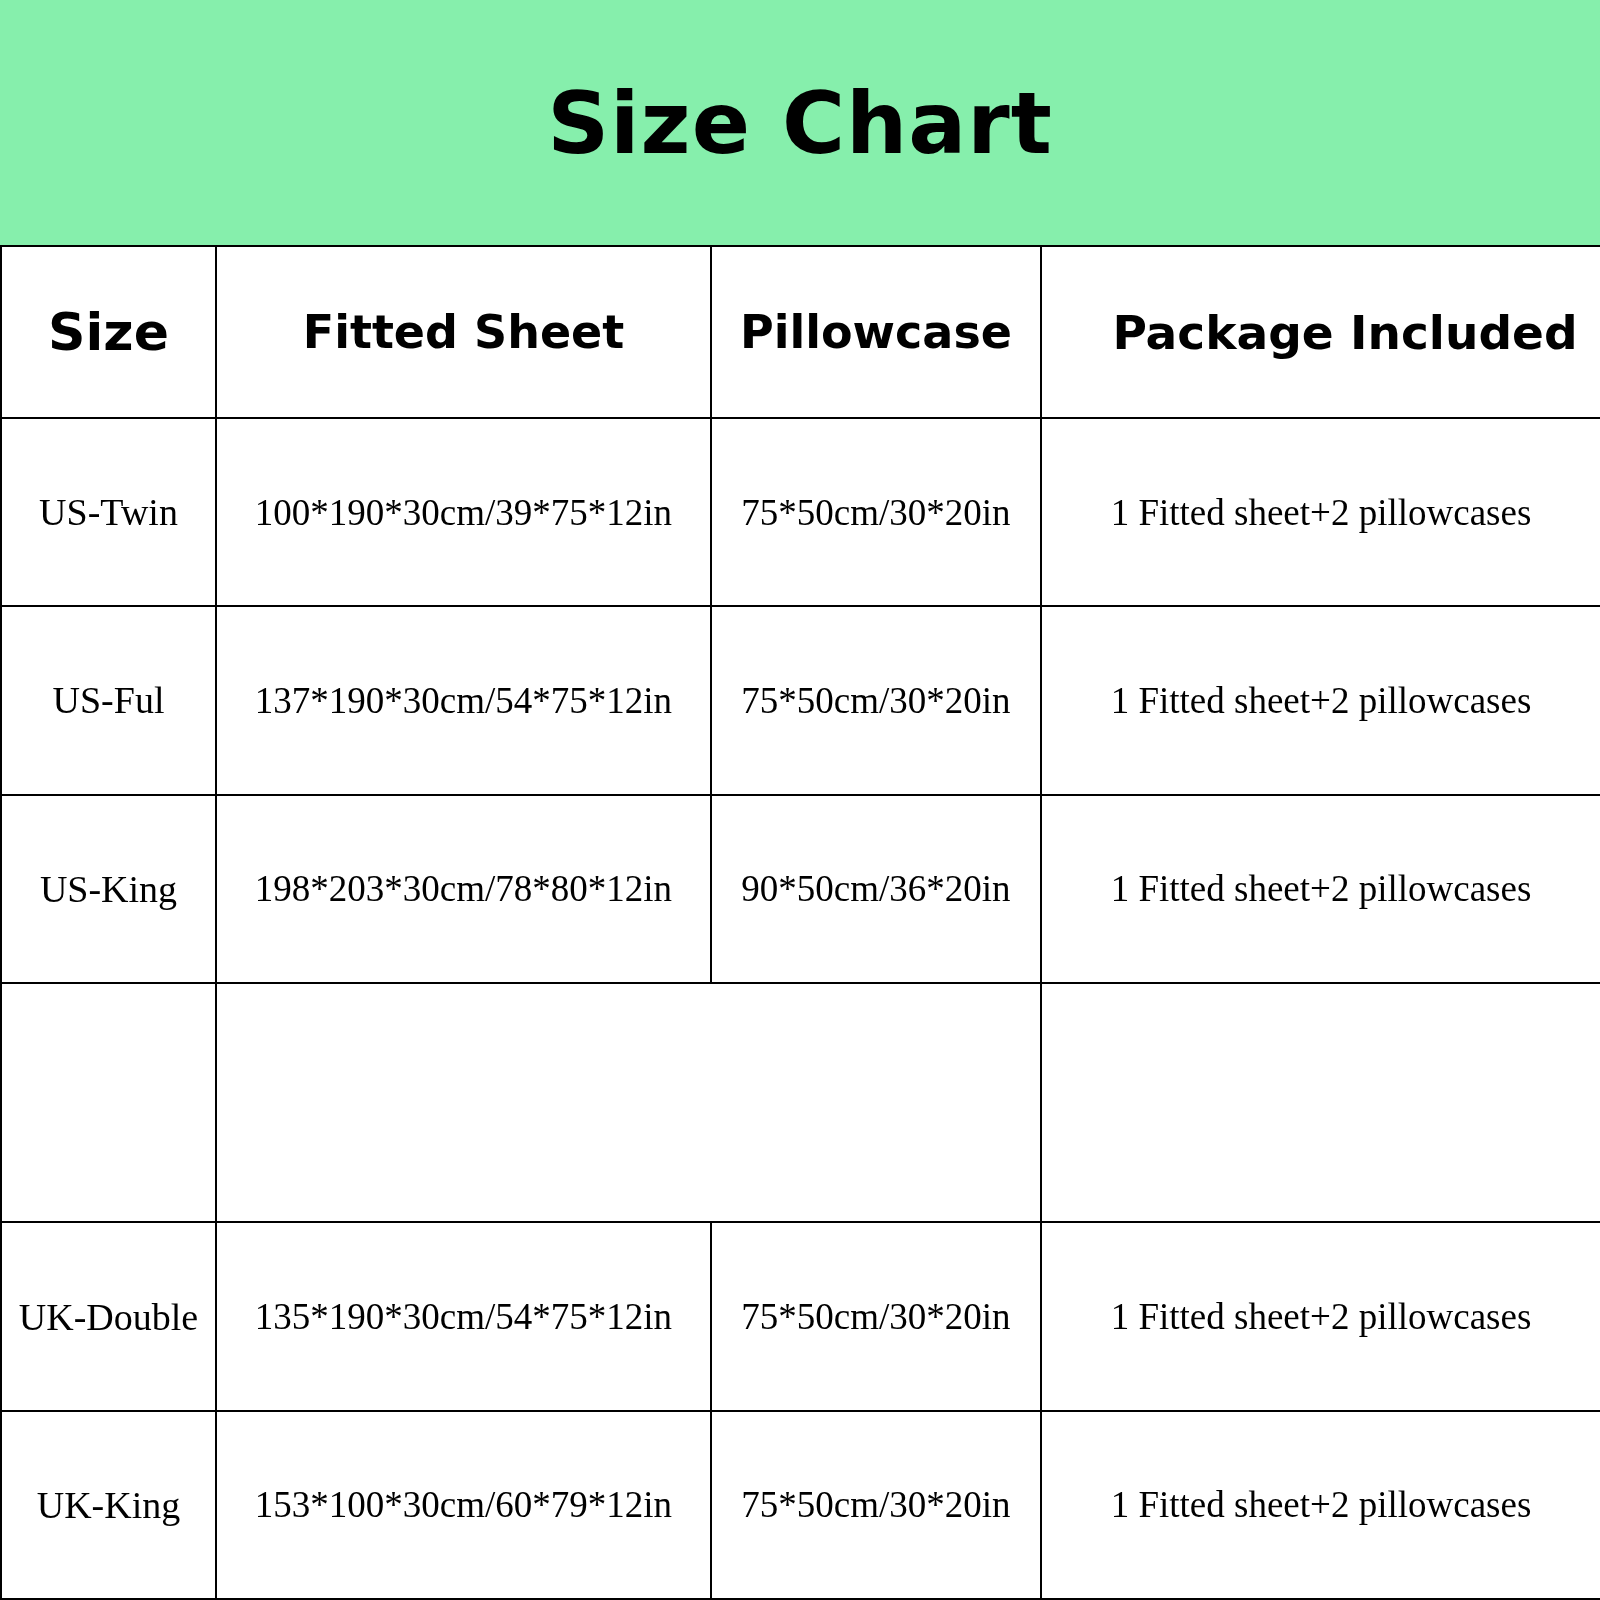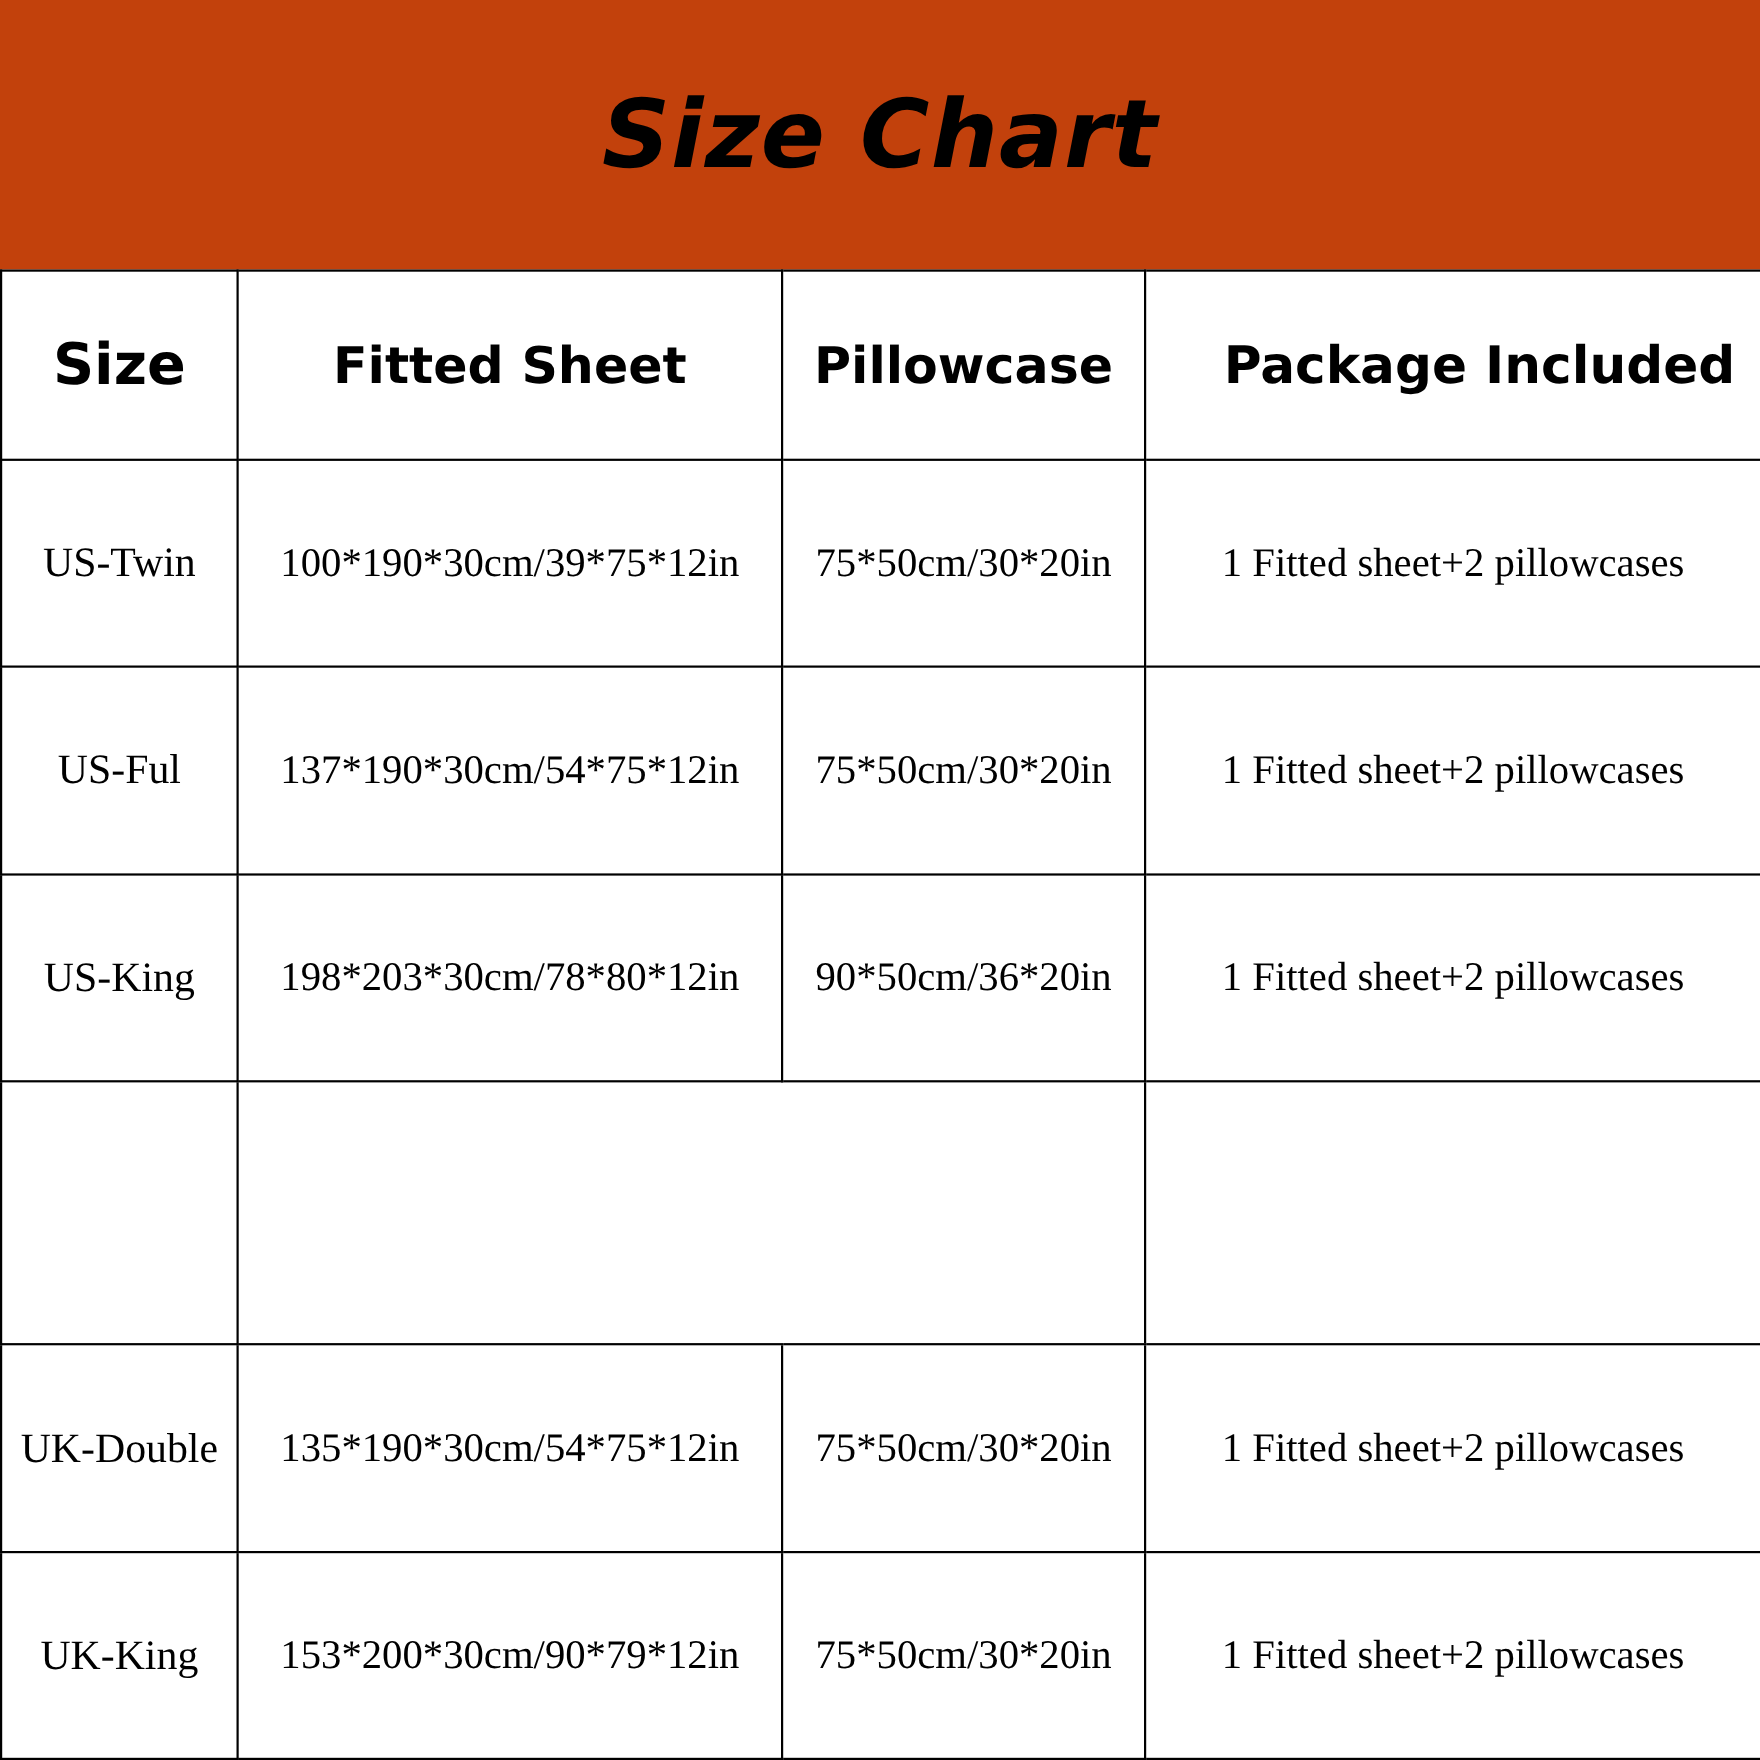--- a/index.html
+++ b/index.html
@@ -15,26 +15,25 @@
   }
   .chart-wrap {
     width: 1600px;
     height: 1600px;
     box-sizing: border-box;
     display: flex;
     flex-direction: column;
   }
   .title-bar {
     height: 245px;
-    background: #c2410c;
+    background: #86efac;
     display: flex;
     align-items: center;
     justify-content: center;
     flex: 0 0 auto;
-    font-style: italic;
   }
   .title-text {
     font-size: 86px;
     font-weight: bold;
     color: #000000;
     letter-spacing: 1px;
     font-family: "DejaVu Sans", sans-serif;
   }
   table.size-table {
     border-collapse: collapse;
@@ -139,20 +138,20 @@
         <td></td>
       </tr>
       <tr>
         <td class="cell-size">UK-Double</td>
         <td class="cell-fitted">135*190*30cm/54*75*12in</td>
         <td class="cell-pillow">75*50cm/30*20in</td>
         <td class="cell-package">1 Fitted sheet+2 pillowcases</td>
       </tr>
       <tr>
         <td class="cell-size">UK-King</td>
-        <td class="cell-fitted">153*200*30cm/90*79*12in</td>
+        <td class="cell-fitted">153*100*30cm/60*79*12in</td>
         <td class="cell-pillow">75*50cm/30*20in</td>
         <td class="cell-package">1 Fitted sheet+2 pillowcases</td>
       </tr>
     </tbody>
   </table>
 
 </div>
 
 </body></html>

